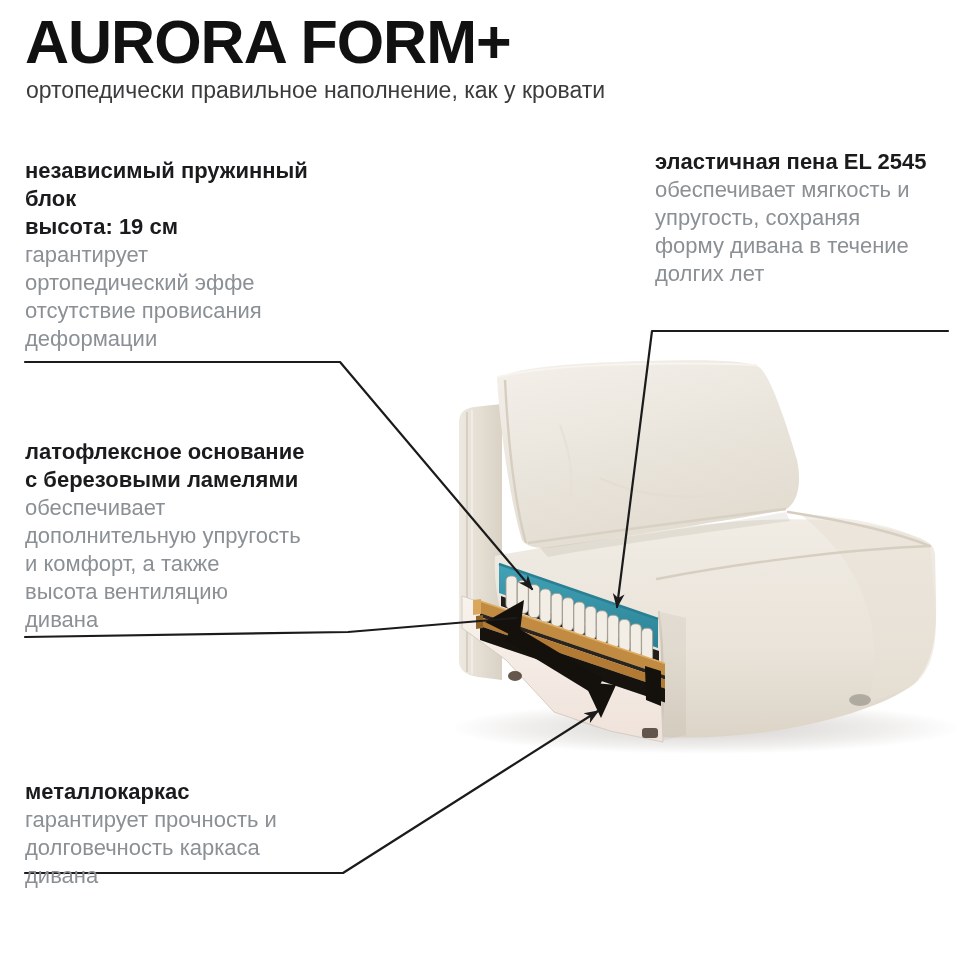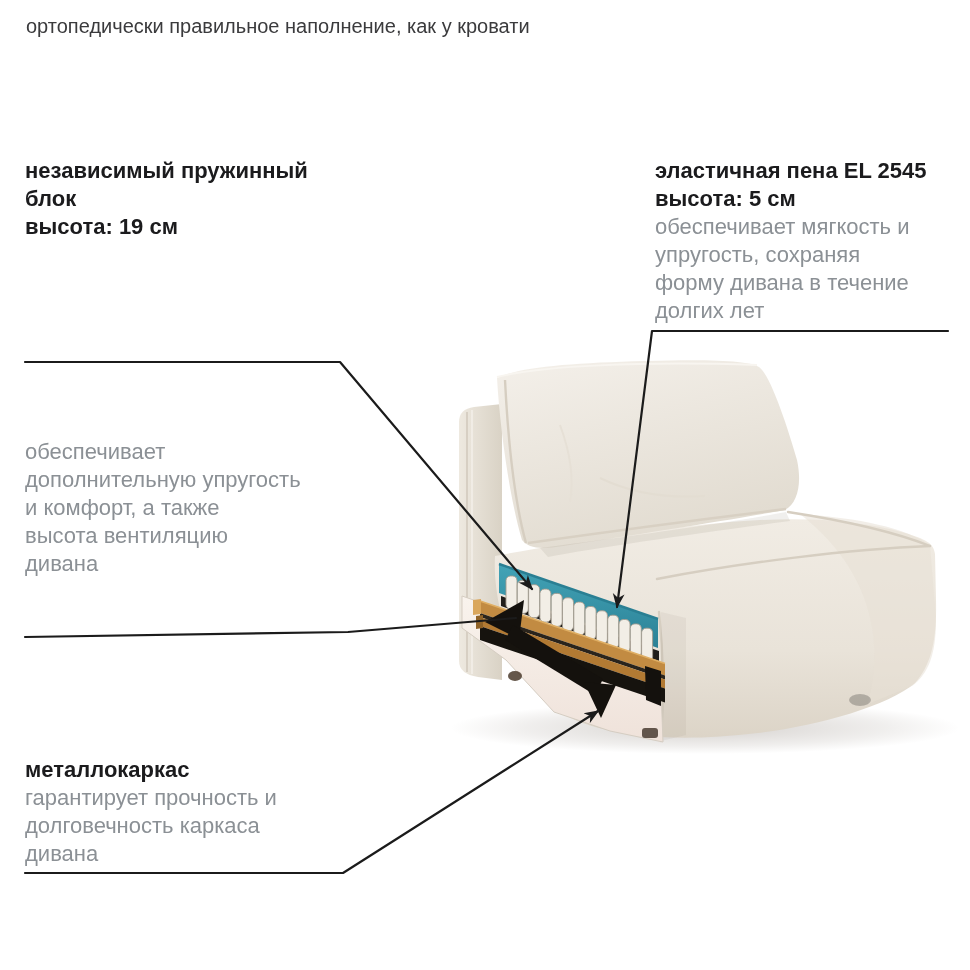--- a/index.html
+++ b/index.html
@@ -6,21 +6,21 @@
     --background:#ffffff; --text-dark:#1b1b1d; --text-subtitle:#3b3b3d;
     --text-gray:#8b9095; --line:#1b1b1b; --foam-teal:#3795a9; --wood-tan:#c28b42;
     --spring-white:#f2eee6; --frame-black:#14110d; --fabric-light:#f0ebe3; --fabric-shadow:#dcd4c7;
   }
   html,body{margin:0;padding:0;}
   body{background:var(--background);font-family:"Liberation Sans","DejaVu Sans",sans-serif;}
   .page{position:relative;width:970px;height:970px;background:var(--background);overflow:hidden;}
   .illu{position:absolute;left:0;top:0;z-index:1;}
   .hdr{position:absolute;left:25px;top:10px;z-index:2;}
   .hdr h1{margin:0;font-size:61px;line-height:64px;font-weight:700;letter-spacing:-1px;color:#111112;}
-  .hdr p{margin:3px 0 0 1px;font-size:20px;line-height:27px;font-weight:400;color:var(--text-subtitle);}
+  .hdr p{margin:3px 0 0 1px;font-size:23px;line-height:27px;font-weight:400;color:var(--text-subtitle);}
   .callout{position:absolute;z-index:2;}
   .c-title{font-size:22px;line-height:28px;font-weight:700;color:var(--text-dark);white-space:pre-line;}
   .c-desc{font-size:22px;line-height:28px;font-weight:400;color:var(--text-gray);white-space:pre-line;}
   .ln{fill:none;stroke:var(--line);stroke-width:2.2;stroke-linejoin:round;stroke-linecap:round;}
   .arrow-fill{fill:var(--line);}
   .spring{fill:var(--spring-white);stroke:#a29a8d;stroke-width:0.9;}
   .frame{fill:var(--frame-black);}
   .wood1{fill:var(--wood-tan);}
   .wood2{fill:#b27a33;}
   .seam{fill:none;stroke:#d6cec1;stroke-width:2.4;stroke-linecap:round;}
@@ -148,48 +148,54 @@
 
     <g>
       <path class="ln" d="M25,362 L340,362 L532,589" marker-end="url(#arr)"></path>
       <path class="ln" d="M948,331 L652,331 L617,607" marker-end="url(#arr)"></path>
       <path class="ln" d="M25,637 L348,632 L516,618"></path>
       <path class="ln" d="M25,873 L343,873 L598,711" marker-end="url(#arr)"></path>
     </g>
   </svg>
 
   <header class="hdr">
+    <h1>AURORA FORM+</h1>
     <p>ортопедически правильное наполнение, как у кровати</p>
   </header>
 
   <section class="callout" style="left:25px;top:157px;width:345px">
     <div class="c-title">независимый пружинный
 блок</div>
     <div class="c-title">высота: 19 см</div>
-  </section>
-
-  <section class="callout" style="left:655px;top:157px;width:300px">
+    <div class="c-desc">гарантирует
+ортопедический эффе
+отсутствие провисания
+деформации</div>
+  </section>
+
+  <section class="callout" style="left:655px;top:148px;width:300px">
     <div class="c-title">эластичная пена EL 2545</div>
-    <div class="c-title">высота: 5 см</div>
     <div class="c-desc">обеспечивает мягкость и
 упругость, сохраняя
 форму дивана в течение
 долгих лет</div>
   </section>
 
   <section class="callout" style="left:25px;top:438px;width:345px">
+    <div class="c-title">латофлексное основание
+с березовыми ламелями</div>
     <div class="c-title"></div>
     <div class="c-desc">обеспечивает
 дополнительную упругость
 и комфорт, а также
 высота вентиляцию
 дивана</div>
   </section>
 
-  <section class="callout" style="left:25px;top:756px;width:345px">
+  <section class="callout" style="left:25px;top:778px;width:345px">
     <div class="c-title">металлокаркас</div>
     <div class="c-title"></div>
     <div class="c-desc">гарантирует прочность и
 долговечность каркаса
 дивана</div>
   </section>
 
 </div>
 
 </body></html>

